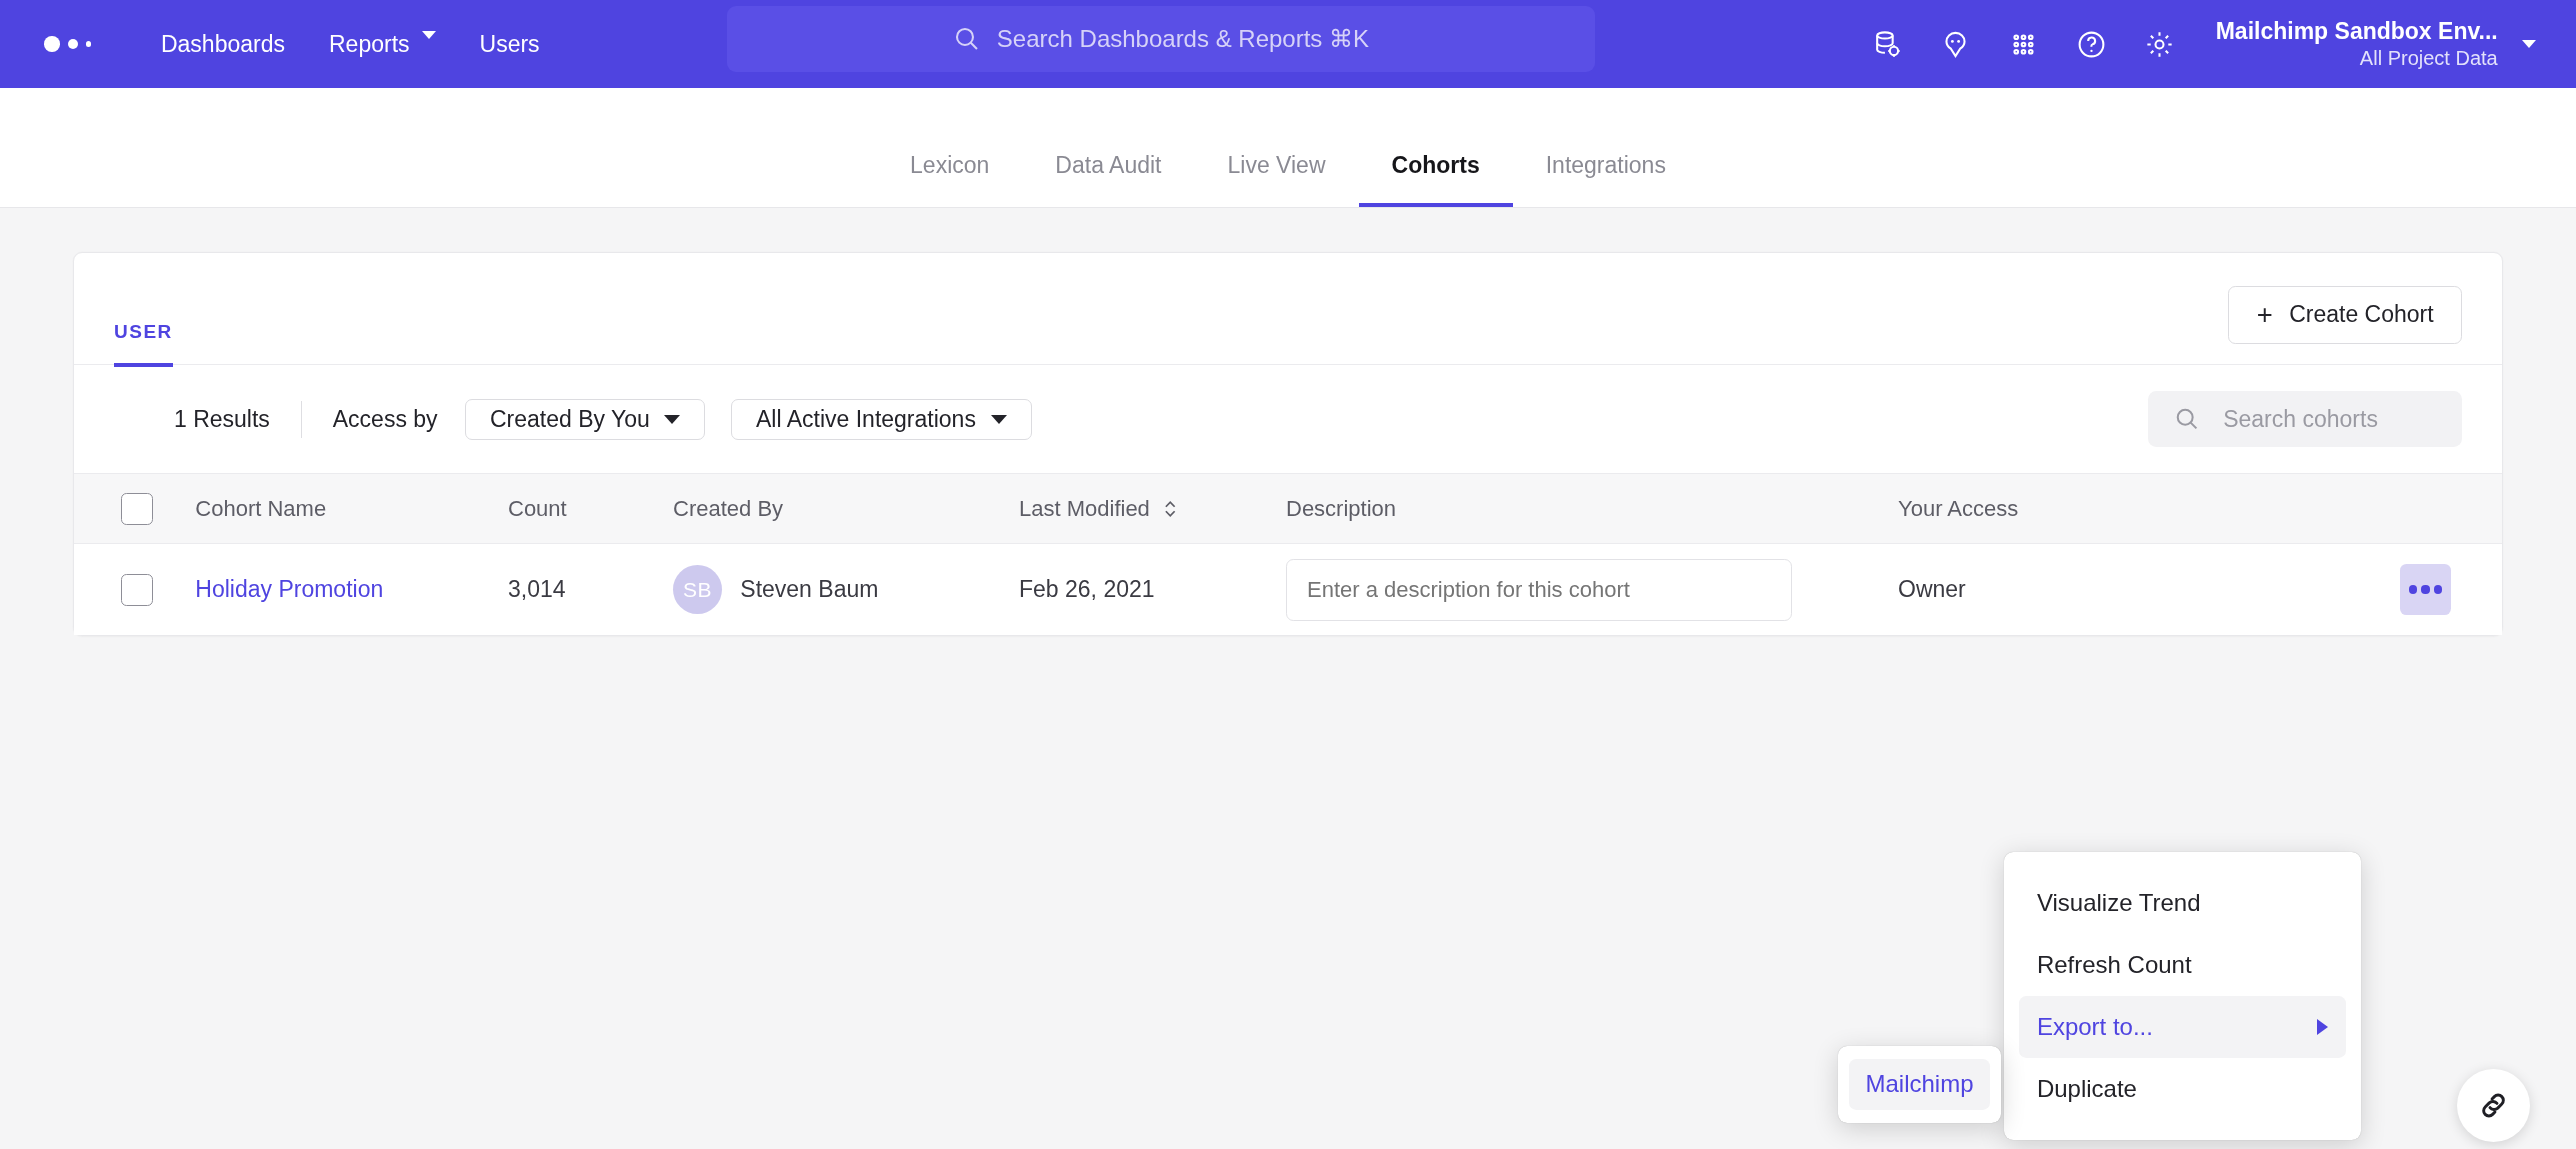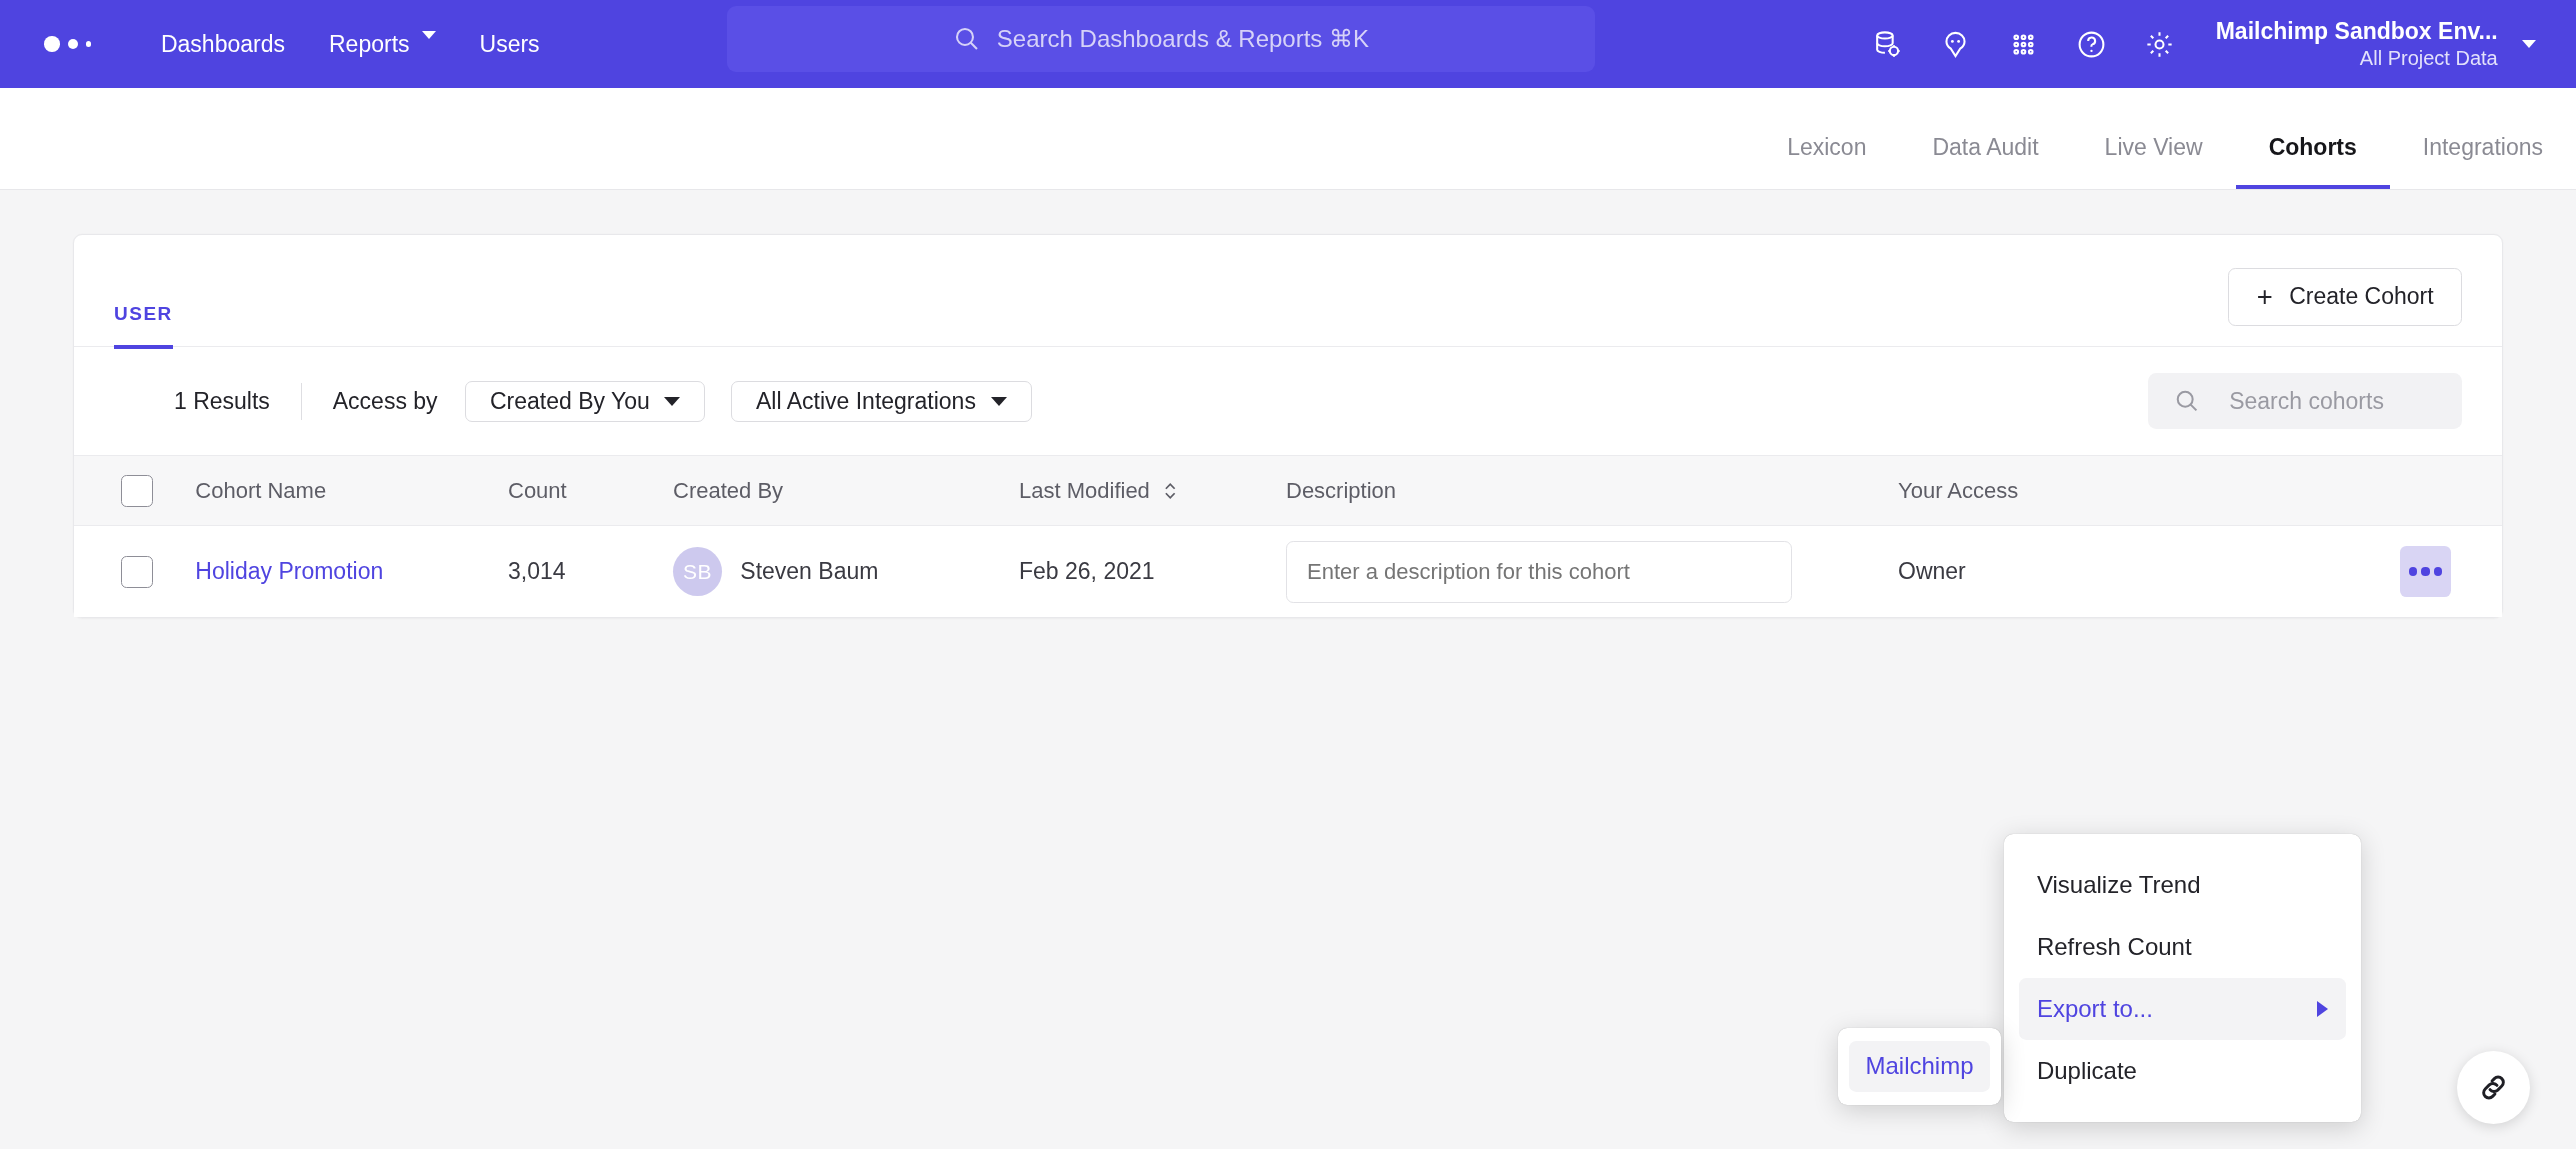--- a/index.html
+++ b/index.html
@@ -53,22 +53,22 @@
   .proj {
     display: flex; align-items: center; gap: 24px;
     margin-left: 22px; cursor: pointer; padding-right: 7.3px;
   }
   .proj-text { display: flex; flex-direction: column; align-items: flex-end; line-height: 1.25; }
   .proj-name { color: #fff; font-size: 23px; font-weight: bold; white-space: nowrap; }
   .proj-sub { color: #e3e1fb; font-size: 20px; }
 
   
   .subnav {
-    height: 102px; background: #ffffff;
-    display: flex; align-items: flex-end; justify-content: flex-end;
+    height: 120px; background: #ffffff;
+    display: flex; align-items: flex-end; justify-content: center;
     border-bottom: 0.9px solid #e7e7ea;
   }
   .subnav-inner { display: flex; align-items: flex-end; gap: 0; }
   .subtab {
     font-size: 23px; color: #8a8a93; padding: 0 33px 24px 33px;
     cursor: pointer; border-bottom: 4.6px solid transparent; white-space: nowrap;
   }
   .subtab.active { color: #16161a; font-weight: bold; border-bottom-color: #4f44e0; }
 
   
@@ -110,21 +110,21 @@
     display: flex; align-items: center; gap: 14.6px;
     border: 0.9px solid #dcdce0; border-radius: 7px; background: #fff;
     padding: 6px 24px; font-size: 23px; color: #232329; cursor: pointer;
     margin-right: 25.6px; white-space: nowrap;
   }
   .caret-dark {
     width: 0; height: 0; border-left: 8.2px solid transparent;
     border-right: 8.2px solid transparent; border-top: 9.1px solid #232329;
   }
   .search-cohorts {
-    margin-left: auto; display: flex; align-items: center; gap: 30px;
+    margin-left: auto; display: flex; align-items: center; gap: 24px;
     background: #f2f2f4; border-radius: 8.2px; padding: 14.6px 25.6px;
     width: 314px; cursor: text;
   }
   .search-cohorts .sc-text { font-size: 23px; color: #9a9aa2; }
 
   
   .thead {
     display: flex; align-items: center; height: 71px;
     background: #f7f7f8; border-top: 0.9px solid #ebebee; border-bottom: 0.9px solid #ebebee;
     font-size: 22px; color: #5d5d66;

